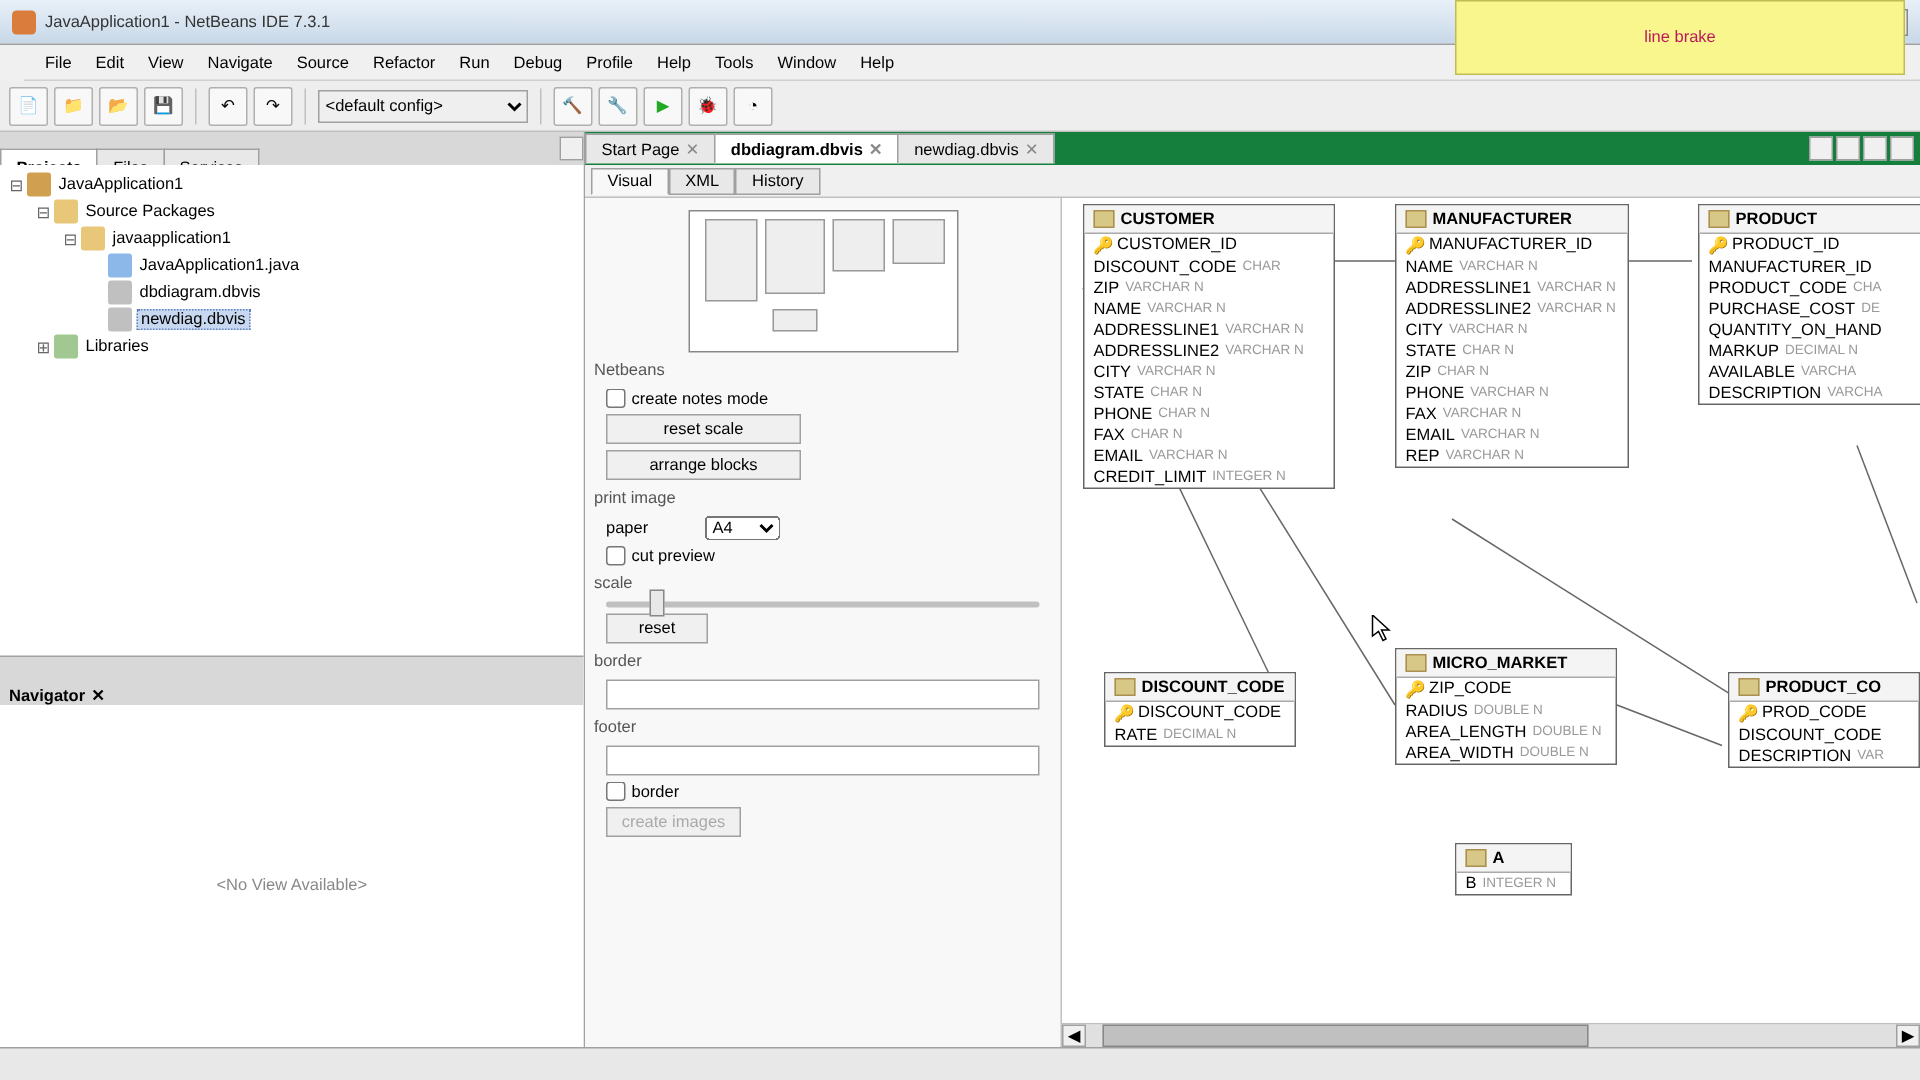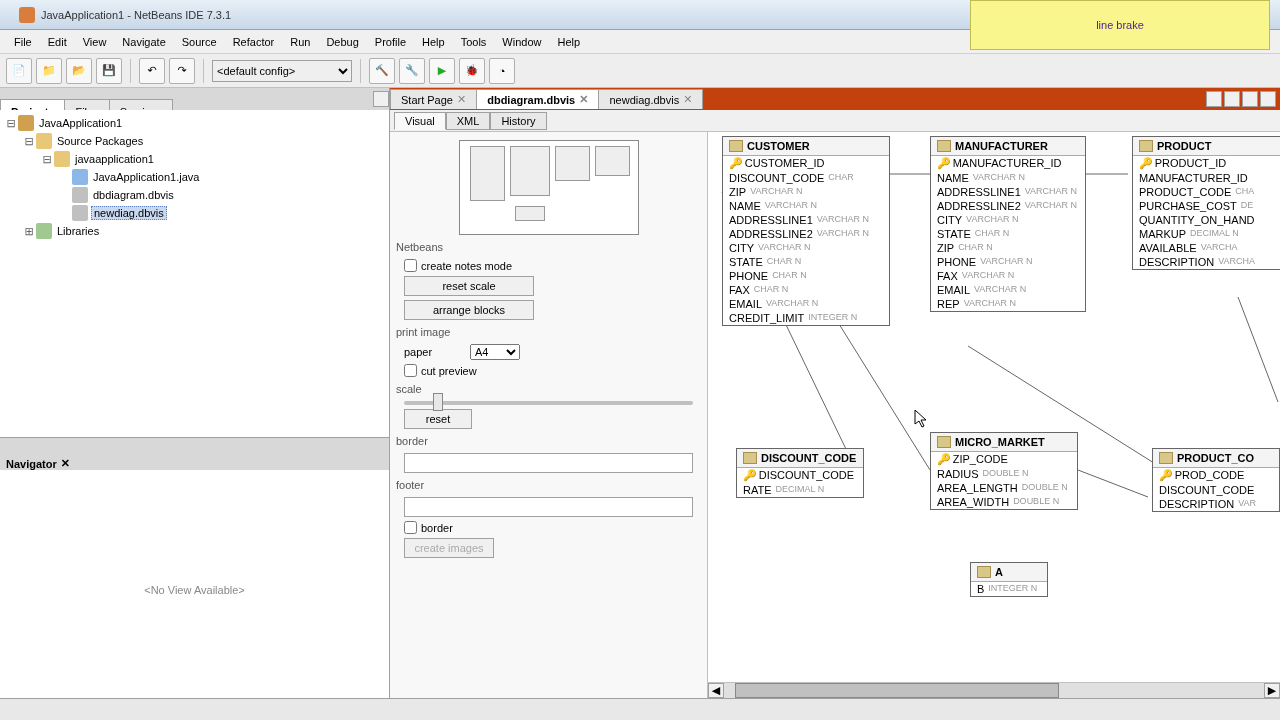--- a/index.html
+++ b/index.html
@@ -1,26 +1,26 @@
 <!DOCTYPE html>
 <html><head>
 <meta charset="utf-8">
 <style>
 * { margin: 0; padding: 0; box-sizing: border-box; font-family: Tahoma, Arial, sans-serif; font-size: 11px; }
 body { background: #f0f0f0; width: 1280px; height: 720px; overflow: hidden; }
 
-.title-bar { height: 30px; background: linear-gradient(to bottom, #e8f0f8, #c8d8e8); border-bottom: 1px solid #a0a0a0; display: flex; align-items: center; padding: 0 19px; }
+.title-bar { height: 30px; background: linear-gradient(to bottom, #e8f0f8, #c8d8e8); border-bottom: 1px solid #a0a0a0; display: flex; align-items: center; padding: 0 8px; }
 .title-bar .icon { width: 16px; height: 16px; background: #d97c3c; border-radius: 3px; margin-right: 6px; }
 .title-bar .title { color: #333; }
 .title-bar .window-controls { margin-left: auto; display: flex; gap: 2px; }
 .title-bar .window-controls button { width: 26px; height: 18px; border: 1px solid #888; background: #e8e8e8; cursor: pointer; }
 
-.overlay-note { position: absolute; top: 0; right: 10px; width: 300px; height: 50px; background: #faf68e; border: 1px solid #c0bc50; z-index: 100; display: flex; align-items: center; justify-content: center; font-size: 20px; color: #4c1d95; }
-
-.menu-bar { height: 24px; background: #f0f0f0; display: flex; align-items: center; padding: 0 6px; border-bottom: 1px solid #d0d0d0; }
+.overlay-note { position: absolute; top: 0; right: 10px; width: 300px; height: 50px; background: #faf68e; border: 1px solid #c0bc50; z-index: 100; display: flex; align-items: center; justify-content: center; font-size: 20px; color: #be185d; }
+
+.menu-bar { height: 24px; background: #f0f0f0; display: flex; align-items: center; padding: 0 6px; border-bottom: 1px solid #d0d0d0; margin-left: 16px; }
 .menu-bar .menu-item { padding: 3px 8px; cursor: pointer; }
 
 .tool-bar { height: 34px; background: #eeeeee; border-bottom: 1px solid #c0c0c0; display: flex; align-items: center; padding: 0 6px; gap: 4px; }
 .tool-bar .tbtn { width: 26px; height: 26px; border: 1px solid #b0b0b0; background: #f8f8f8; border-radius: 2px; cursor: pointer; display: flex; align-items: center; justify-content: center; }
 .tool-bar .tsep { width: 1px; height: 24px; background: #c0c0c0; margin: 0 4px; }
 .tool-bar select { height: 22px; width: 140px; border: 1px solid #a0a0a0; }
 
 .main-area { display: flex; height: calc(720px - 30px - 24px - 34px - 22px); }
 
 .left-col { width: 390px; display: flex; flex-direction: column; border-right: 1px solid #a0a0a0; }
@@ -45,21 +45,21 @@
 .indent2 { padding-left: 36px; }
 .indent3 { padding-left: 54px; }
 
 .nav-panel { height: 260px; background: #fff; }
 .nav-header { height: 32px; background: #d8d8d8; display: flex; align-items: flex-end; padding: 0 6px; font-weight: bold; }
 .nav-header .close { margin-left: 4px; cursor: pointer; }
 .nav-body { height: calc(100% - 20px); display: flex; align-items: center; justify-content: center; color: #888; }
 
 .right-col { flex: 1; display: flex; flex-direction: column; }
 
-.editor-tabs { height: 22px; background: #c2410c; display: flex; align-items: center; }
+.editor-tabs { height: 22px; background: #15803d; display: flex; align-items: center; }
 .editor-tabs .etab { padding: 3px 10px; background: #e8e8e8; border: 1px solid #a0a0a0; border-bottom: none; margin-right: -1px; cursor: pointer; display: flex; align-items: center; gap: 4px; }
 .editor-tabs .etab.active { background: #fff; font-weight: bold; }
 .editor-tabs .etab .close { color: #888; cursor: pointer; }
 
 .sub-tabs { height: 22px; background: #f0f0f0; display: flex; align-items: center; padding: 0 4px; border-bottom: 1px solid #c0c0c0; }
 .sub-tabs .stab { padding: 2px 10px; background: #e8e8e8; border: 1px solid #a0a0a0; cursor: pointer; }
 .sub-tabs .stab.active { background: #f8f8f8; border-bottom-color: #f8f8f8; }
 
 .editor-body { flex: 1; display: flex; overflow: hidden; }
 

